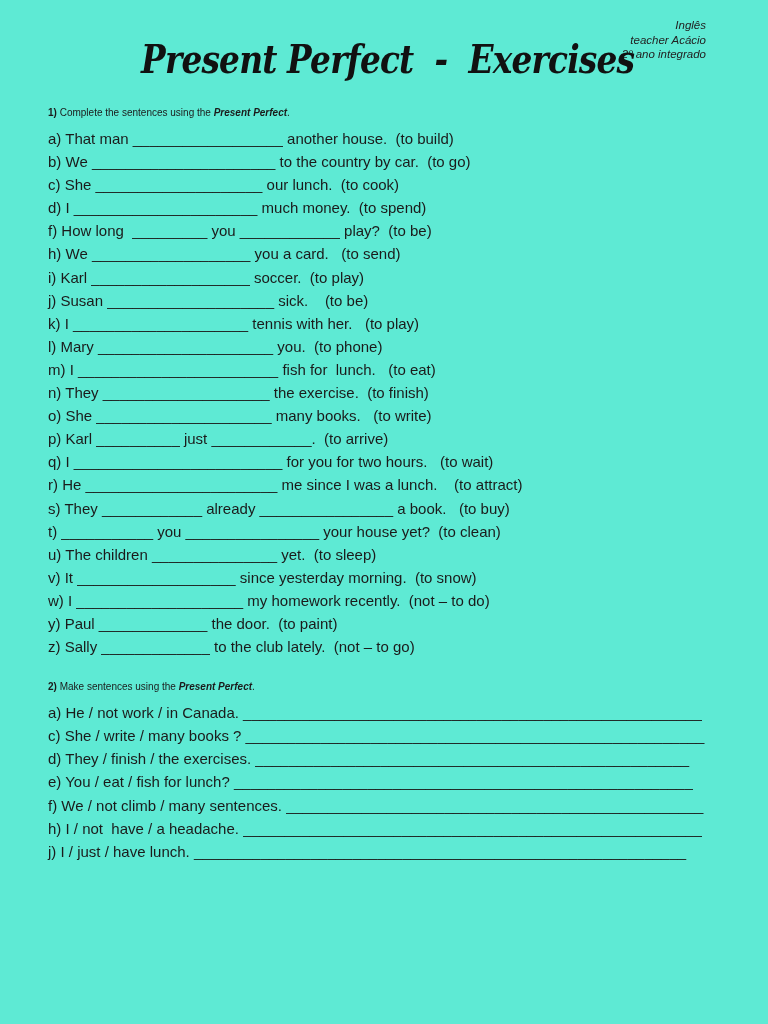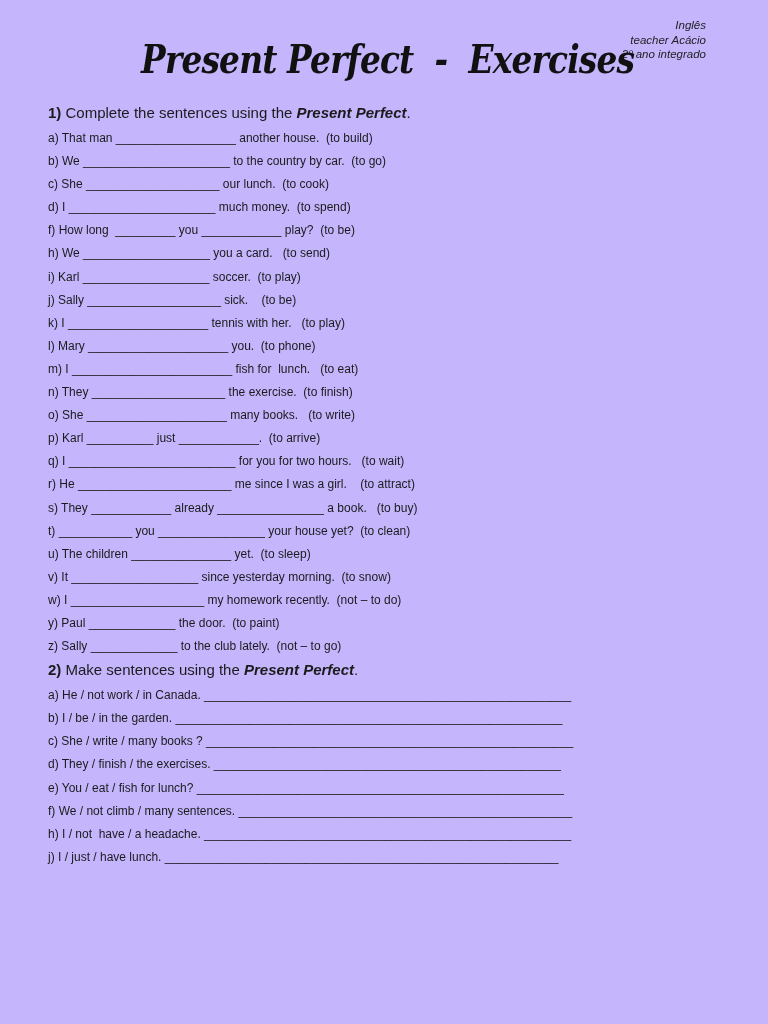--- a/index.html
+++ b/index.html
@@ -1,20 +1,20 @@
 <!DOCTYPE html>
 <html><head>
 <meta charset="utf-8">
 <style>
   html, body { margin: 0; padding: 0; background: #ffffff; }
   .page {
     position: relative;
     width: 768px;
     height: 1024px;
-    background: #c4b5fd;
+    background: #5eead4;
     overflow: hidden;
     font-family: "Liberation Sans", "DejaVu Sans", sans-serif;
     color: #1b1b1b;
   }
   .header-info {
     position: absolute;
     top: 18px;
     right: 62px;
     text-align: right;
     font-style: italic;
@@ -41,30 +41,30 @@
     white-space: pre;
     color: #111;
   }
   .content {
     position: absolute;
     top: 101px;
     left: 48px;
     right: 36px;
   }
   .sec-heading {
-    font-size: 15px;
+    font-size: 10px;
     line-height: 23px;
     margin-bottom: 3px;
     white-space: pre;
   }
   .sec-heading .num { font-weight: bold; }
   .sec-heading .emph { font-weight: bold; font-style: italic; }
-  .sec-heading.second { }
+  .sec-heading.second { margin-top: 17px; }
   .line {
-    font-size: 12px;
+    font-size: 15px;
     line-height: 23.1px;
     white-space: pre;
   }
 </style>
 </head>
 <body>
 
 <div class="page">
 
   <div class="header-info">
@@ -81,41 +81,40 @@
 
     <div class="sec-heading"><span class="num">1)</span><span> Complete the sentences using the </span><span class="emph">Present Perfect</span><span>.</span></div>
 
     <div class="line">a) That man __________________ another house.  (to build)</div>
     <div class="line">b) We ______________________ to the country by car.  (to go)</div>
     <div class="line">c) She ____________________ our lunch.  (to cook)</div>
     <div class="line">d) I ______________________ much money.  (to spend)</div>
     <div class="line">f) How long  _________ you ____________ play?  (to be)</div>
     <div class="line">h) We ___________________ you a card.   (to send)</div>
     <div class="line">i) Karl ___________________ soccer.  (to play)</div>
-    <div class="line">j) Sally ____________________ sick.    (to be)</div>
+    <div class="line">j) Susan ____________________ sick.    (to be)</div>
     <div class="line">k) I _____________________ tennis with her.   (to play)</div>
     <div class="line">l) Mary _____________________ you.  (to phone)</div>
     <div class="line">m) I ________________________ fish for  lunch.   (to eat)</div>
     <div class="line">n) They ____________________ the exercise.  (to finish)</div>
     <div class="line">o) She _____________________ many books.   (to write)</div>
     <div class="line">p) Karl __________ just ____________.  (to arrive)</div>
     <div class="line">q) I _________________________ for you for two hours.   (to wait)</div>
-    <div class="line">r) He _______________________ me since I was a girl.    (to attract)</div>
+    <div class="line">r) He _______________________ me since I was a lunch.    (to attract)</div>
     <div class="line">s) They ____________ already ________________ a book.   (to buy)</div>
     <div class="line">t) ___________ you ________________ your house yet?  (to clean)</div>
     <div class="line">u) The children _______________ yet.  (to sleep)</div>
     <div class="line">v) It ___________________ since yesterday morning.  (to snow)</div>
     <div class="line">w) I ____________________ my homework recently.  (not – to do)</div>
     <div class="line">y) Paul _____________ the door.  (to paint)</div>
     <div class="line">z) Sally _____________ to the club lately.  (not – to go)</div>
 
     <div class="sec-heading second"><span class="num">2)</span><span> Make sentences using the </span><span class="emph">Present Perfect</span><span>.</span></div>
 
     <div class="line">a) He / not work / in Canada. _______________________________________________________</div>
-    <div class="line">b) I / be / in the garden. __________________________________________________________</div>
     <div class="line">c) She / write / many books ? _______________________________________________________</div>
     <div class="line">d) They / finish / the exercises. ____________________________________________________</div>
     <div class="line">e) You / eat / fish for lunch? _______________________________________________________</div>
     <div class="line">f) We / not climb / many sentences. __________________________________________________</div>
     <div class="line">h) I / not  have / a headache. _______________________________________________________</div>
     <div class="line">j) I / just / have lunch. ___________________________________________________________</div>
 
   </div>
 </div>
 

